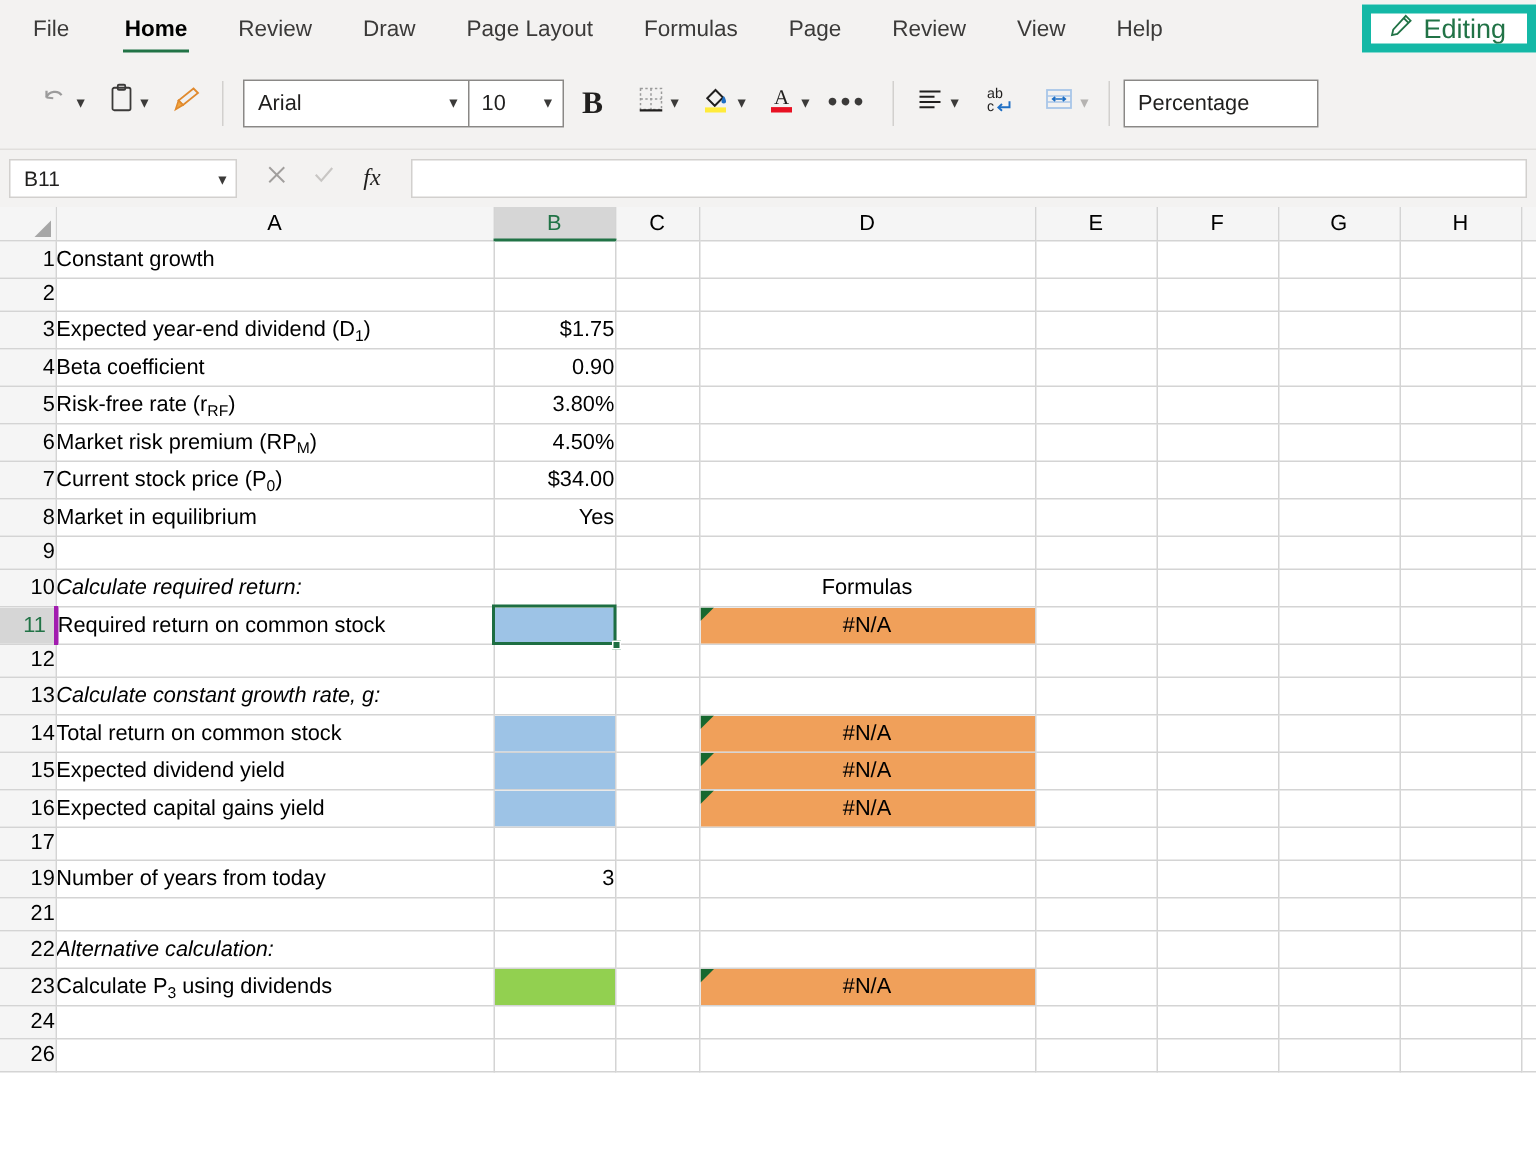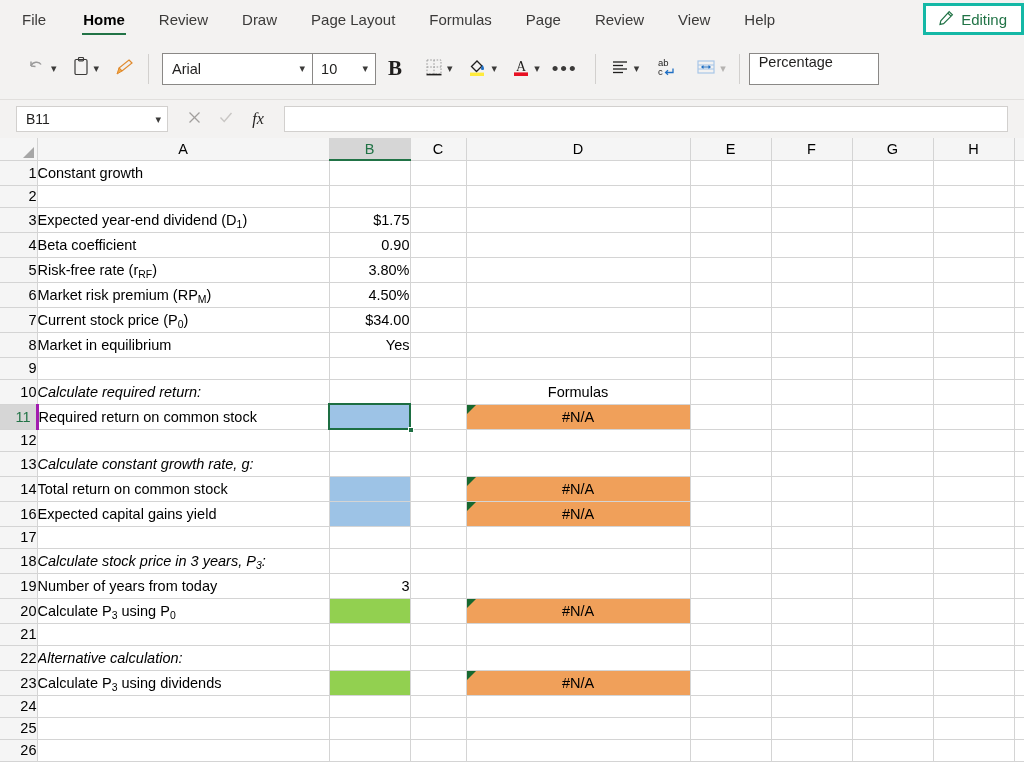--- a/index.html
+++ b/index.html
@@ -33,26 +33,26 @@
     content: "";
     position: absolute;
     left: 16px; right: 16px; bottom: 3px;
     height: 2.5px; background: #217346;
   }
   .editing-btn {
     position: absolute;
     right: 0px; top: 3px;
     height: 32px;
     background: #ffffff;
-    border: 3px solid #14b8a6;
+    border: 6px solid #14b8a6;
     display: flex; align-items: center;
     gap: 7px;
     padding: 0 14px 0 12px;
     color: #217346;
-    font-size: 15px;
+    font-size: 18px;
     cursor: pointer;
   }
 
   
   .toolbar {
     height: 62px;
     background: #f3f2f1;
     display: flex;
     align-items: center;
     padding: 0 8px;
@@ -98,33 +98,33 @@
     color: #201f1e;
     padding: 0 12px;
     display:flex; align-items:center; height:36px;
     cursor: pointer;
   }
   .numfmt {
     height: 32px;
     width: 130px;
     border: 1px solid #8a8886;
     background: #fff;
-    display: flex; 
+    display: flex; align-items: center;
     padding: 0 9px;
     font-size: 14.5px; color: #201f1e;
     cursor: pointer;
   }
   .dots { font-size: 19px; letter-spacing: 2px; color:#3b3a39; padding: 0 8px; line-height: 10px;}
 
   
   .formula-row {
     height: 38px;
     background: #f3f2f1;
     display: flex; align-items: center;
-    padding: 0 16px;
+    padding: 0 6px;
     gap: 0;
   }
   .namebox {
     width: 152px; height: 26px;
     background: #fff;
     border: 1px solid #d2d0ce;
     display: flex; align-items: center; justify-content: space-between;
     padding: 0 6px 0 9px;
     font-size: 14px; color: #201f1e;
     cursor: pointer;
@@ -620,20 +620,32 @@
           <td class="cell colB ta-r fill-blue"></td>
           <td class="cell colC ta-l"></td>
           <td class="cell colD ta-c fill-orange cmt">#N/A</td>
           <td class="cell colE ta-l"></td>
           <td class="cell colF ta-l"></td>
           <td class="cell colG ta-l"></td>
           <td class="cell colH ta-l"></td>
           <td class="cell colI ta-l"></td>
         </tr>
         <tr style="height: 25px;">
+          <td class="rowhdr">15</td>
+          <td class="cell colA ta-l">Expected dividend yield</td>
+          <td class="cell colB ta-r fill-blue"></td>
+          <td class="cell colC ta-l"></td>
+          <td class="cell colD ta-c fill-orange cmt">#N/A</td>
+          <td class="cell colE ta-l"></td>
+          <td class="cell colF ta-l"></td>
+          <td class="cell colG ta-l"></td>
+          <td class="cell colH ta-l"></td>
+          <td class="cell colI ta-l"></td>
+        </tr>
+        <tr style="height: 25px;">
           <td class="rowhdr">16</td>
           <td class="cell colA ta-l">Expected capital gains yield</td>
           <td class="cell colB ta-r fill-blue"></td>
           <td class="cell colC ta-l"></td>
           <td class="cell colD ta-c fill-orange cmt">#N/A</td>
           <td class="cell colE ta-l"></td>
           <td class="cell colF ta-l"></td>
           <td class="cell colG ta-l"></td>
           <td class="cell colH ta-l"></td>
           <td class="cell colI ta-l"></td>
@@ -644,55 +656,31 @@
           <td class="cell colB ta-r"></td>
           <td class="cell colC ta-l"></td>
           <td class="cell colD ta-c"></td>
           <td class="cell colE ta-l"></td>
           <td class="cell colF ta-l"></td>
           <td class="cell colG ta-l"></td>
           <td class="cell colH ta-l"></td>
           <td class="cell colI ta-l"></td>
         </tr>
         <tr style="height: 25px;">
-          <td class="rowhdr">18</td>
-          <td class="cell colA ta-l ital">Calculate stock price in 3 years, P<sub>3</sub>:</td>
-          <td class="cell colB ta-r"></td>
-          <td class="cell colC ta-l"></td>
-          <td class="cell colD ta-c"></td>
-          <td class="cell colE ta-l"></td>
-          <td class="cell colF ta-l"></td>
-          <td class="cell colG ta-l"></td>
-          <td class="cell colH ta-l"></td>
-          <td class="cell colI ta-l"></td>
-        </tr>
-        <tr style="height: 25px;">
           <td class="rowhdr">19</td>
           <td class="cell colA ta-l">Number of years from today</td>
           <td class="cell colB ta-r">3</td>
           <td class="cell colC ta-l"></td>
           <td class="cell colD ta-c"></td>
           <td class="cell colE ta-l"></td>
           <td class="cell colF ta-l"></td>
           <td class="cell colG ta-l"></td>
           <td class="cell colH ta-l"></td>
           <td class="cell colI ta-l"></td>
         </tr>
-        <tr style="height: 25px;">
-          <td class="rowhdr">20</td>
-          <td class="cell colA ta-l">Calculate P<sub>3</sub> using P<sub>0</sub></td>
-          <td class="cell colB ta-r fill-green"></td>
-          <td class="cell colC ta-l"></td>
-          <td class="cell colD ta-c fill-orange cmt">#N/A</td>
-          <td class="cell colE ta-l"></td>
-          <td class="cell colF ta-l"></td>
-          <td class="cell colG ta-l"></td>
-          <td class="cell colH ta-l"></td>
-          <td class="cell colI ta-l"></td>
-        </tr>
         <tr style="height: 22px; padding-left: 25px;">
           <td class="rowhdr">21</td>
           <td class="cell colA ta-l"></td>
           <td class="cell colB ta-r"></td>
           <td class="cell colC ta-l"></td>
           <td class="cell colD ta-c"></td>
           <td class="cell colE ta-l"></td>
           <td class="cell colF ta-l"></td>
           <td class="cell colG ta-l"></td>
           <td class="cell colH ta-l"></td>
@@ -728,32 +716,20 @@
           <td class="cell colB ta-r"></td>
           <td class="cell colC ta-l"></td>
           <td class="cell colD ta-c"></td>
           <td class="cell colE ta-l"></td>
           <td class="cell colF ta-l"></td>
           <td class="cell colG ta-l"></td>
           <td class="cell colH ta-l"></td>
           <td class="cell colI ta-l"></td>
         </tr>
         <tr style="height: 22px;">
-          <td class="rowhdr">25</td>
-          <td class="cell colA ta-l"></td>
-          <td class="cell colB ta-r"></td>
-          <td class="cell colC ta-l"></td>
-          <td class="cell colD ta-c"></td>
-          <td class="cell colE ta-l"></td>
-          <td class="cell colF ta-l"></td>
-          <td class="cell colG ta-l"></td>
-          <td class="cell colH ta-l"></td>
-          <td class="cell colI ta-l"></td>
-        </tr>
-        <tr style="height: 22px;">
           <td class="rowhdr">26</td>
           <td class="cell colA ta-l"></td>
           <td class="cell colB ta-r"></td>
           <td class="cell colC ta-l"></td>
           <td class="cell colD ta-c"></td>
           <td class="cell colE ta-l"></td>
           <td class="cell colF ta-l"></td>
           <td class="cell colG ta-l"></td>
           <td class="cell colH ta-l"></td>
           <td class="cell colI ta-l"></td>

